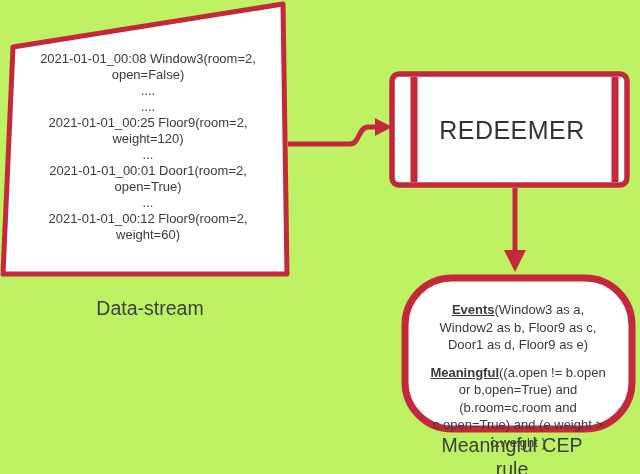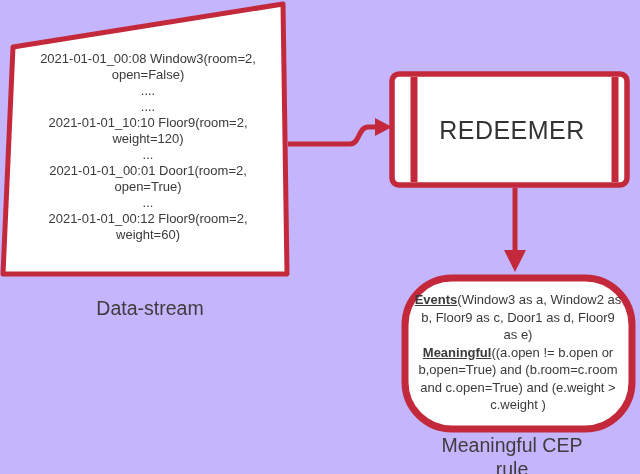--- a/index.html
+++ b/index.html
@@ -5,21 +5,21 @@
   html, body {
     margin: 0;
     padding: 0;
     background: #ffffff;
     font-family: "Liberation Sans", "DejaVu Sans", sans-serif;
   }
   .canvas {
     position: relative;
     width: 640px;
     height: 474px;
-    background: #c4b5fd;
+    background: #bef264;
     overflow: hidden;
   }
   .layer-svg {
     position: absolute;
     left: 0;
     top: 0;
     width: 640px;
     height: 474px;
   }
   .txt {
@@ -50,21 +50,21 @@
     letter-spacing: 0.5px;
     color: #333333;
   }
   .cep-text {
     left: 414px;
     top: 291px;
     width: 208px;
     font-size: 13px;
     line-height: 17.5px;
   }
-  .cep-text p { margin: 0; }
+  .cep-text p { margin: 10px; }
   .kw {
     font-weight: bold;
     text-decoration: underline;
   }
   .cep-caption {
     left: 432px;
     top: 433px;
     width: 160px;
     font-size: 19.5px;
     line-height: 24px;
@@ -90,21 +90,21 @@
     <line x1="515" y1="188" x2="515" y2="251" stroke="#C4293B" stroke-width="5"></line>
     <polygon points="504,250 526,250 515,272" fill="#C4293B"></polygon>
 
     <rect x="405" y="278" width="227" height="151" rx="47" fill="#ffffff" stroke="#C4293B" stroke-width="7"></rect>
   </svg>
 
   <div class="txt ds-text">
     <p class="ds-line">2021-01-01_00:08  Window3(room=2, open=False)</p>
     <p class="ds-line">....</p>
     <p class="ds-line">....</p>
-    <p class="ds-line">2021-01-01_10:10 Floor9(room=2, weight=120)</p>
+    <p class="ds-line">2021-01-01_00:25 Floor9(room=2, weight=120)</p>
     <p class="ds-line">...</p>
     <p class="ds-line">2021-01-01_00:01 Door1(room=2, open=True)</p>
     <p class="ds-line">...</p>
     <p class="ds-line">2021-01-01_00:12 Floor9(room=2, weight=60)</p>
   </div>
 
   <div class="txt ds-caption">Data-stream</div>
 
   <div class="txt redeemer-label">REDEEMER</div>
 

